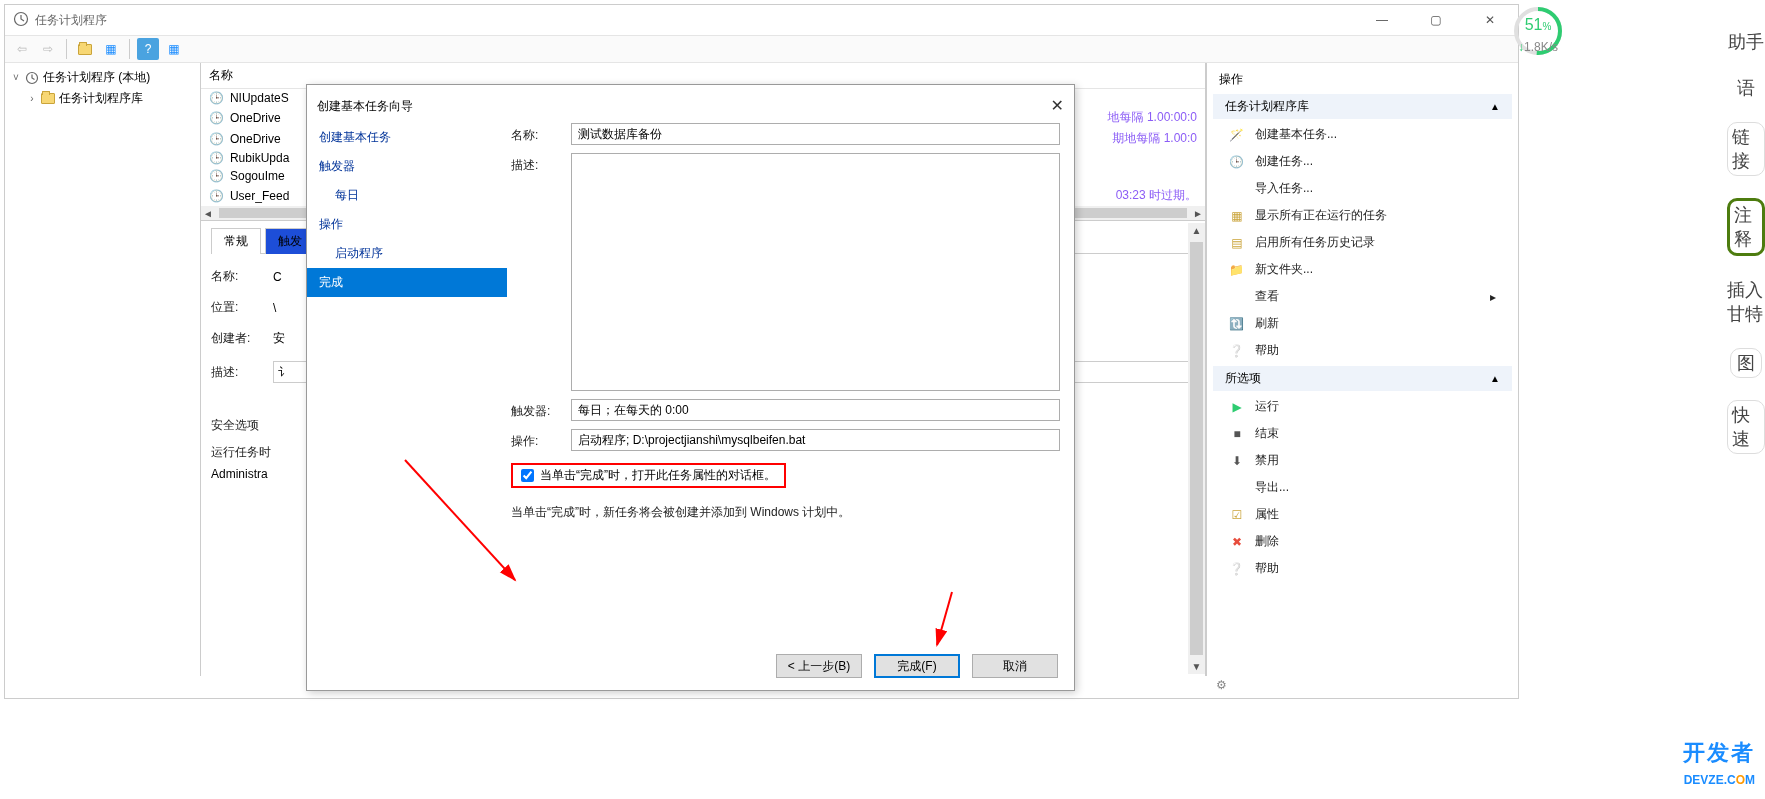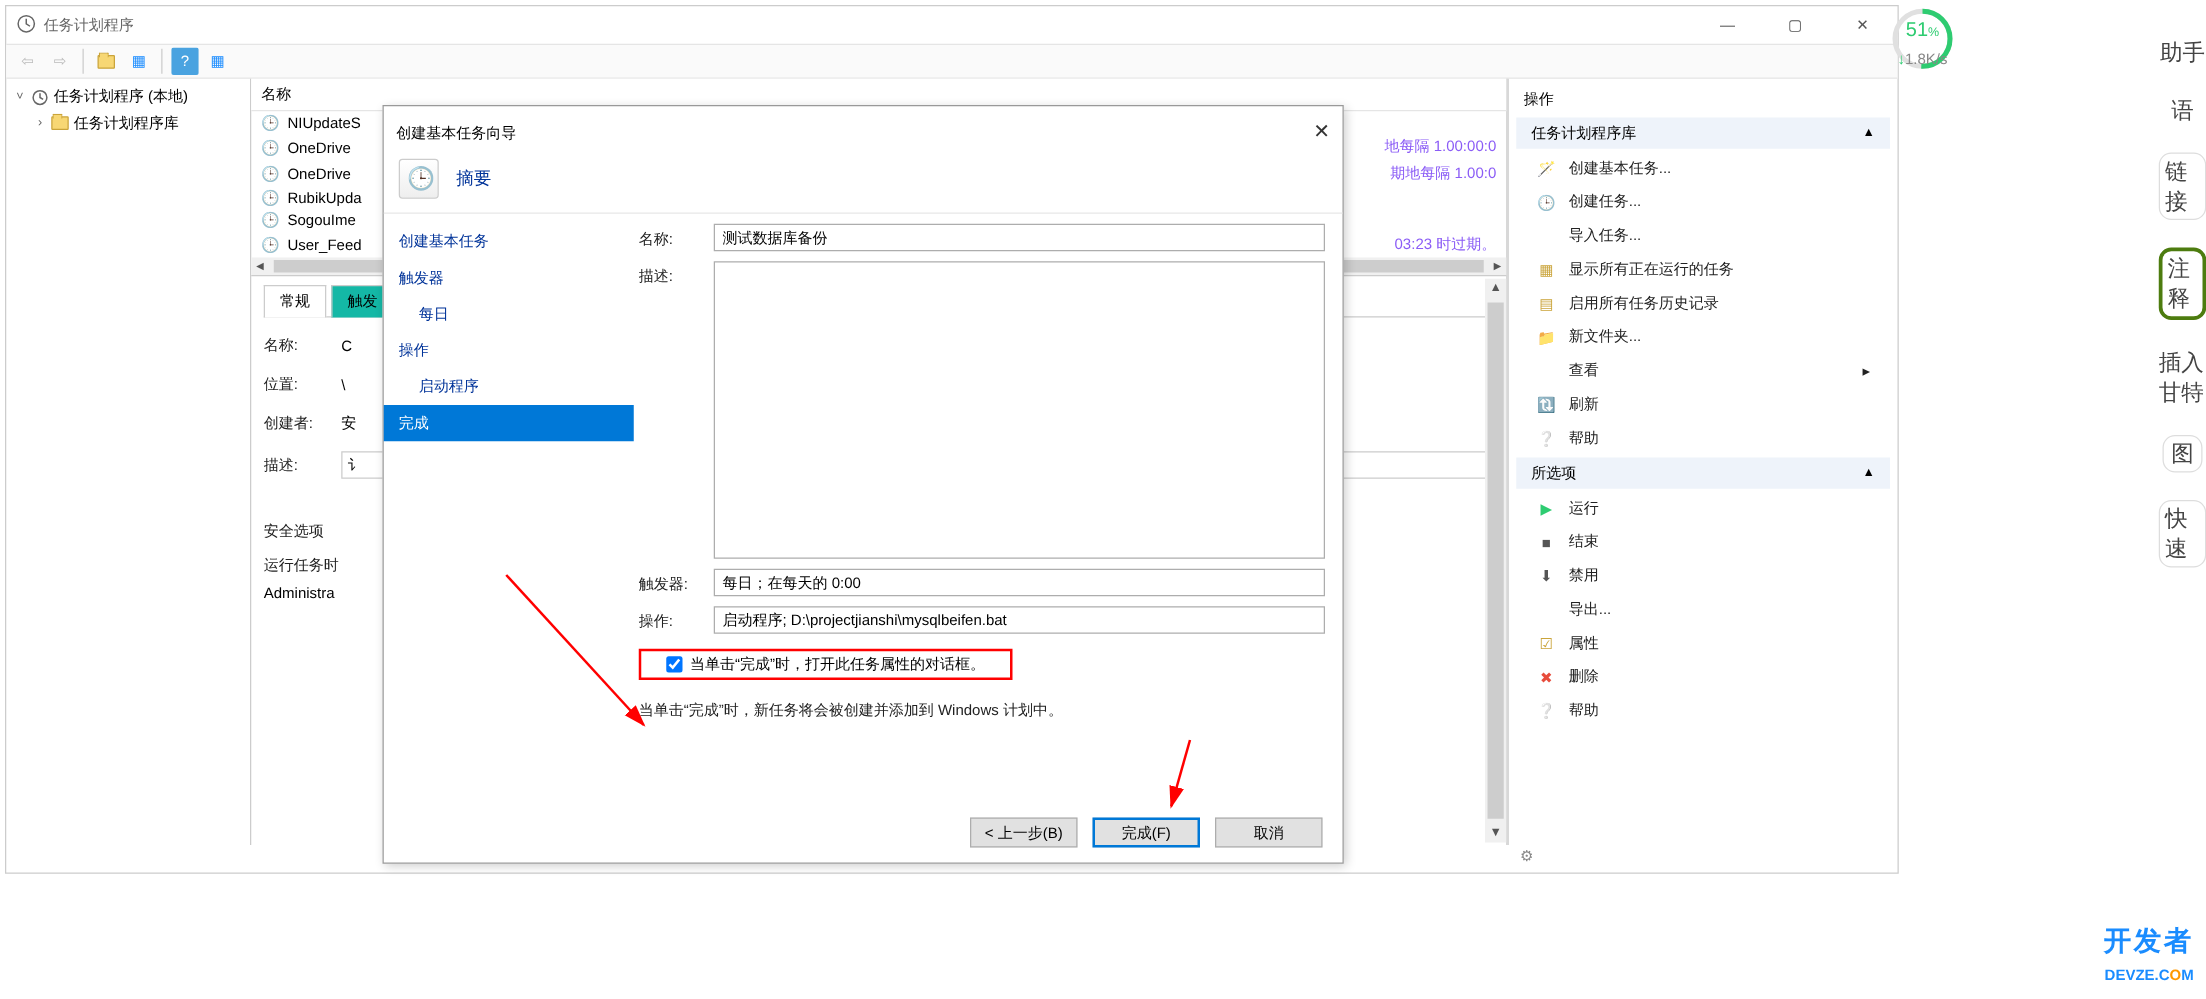--- a/index.html
+++ b/index.html
@@ -24,21 +24,21 @@
   .task-list { border-bottom: 1px solid #ccc; }
   .task-list-header { background: #fff; border-bottom: 1px solid #e5e5e5; padding: 4px 8px; }
   .task-list-body { }
   .task-row { display: flex; align-items: center; padding: 2px 8px; gap: 6px; }
   .task-row .trigger-col { margin-left: auto; color: #8b5cf6; white-space: nowrap; }
   .task-list-scroll { height: 14px; background: #f0f0f0; display:flex; align-items:center; }
   .task-list-scroll .harrow { font-size:10px; color:#555; padding:0 2px;}
   .task-list-scroll .thumb { flex:1; margin: 2px 4px; height:10px; background:#cdcdcd; }
   .detail-pane { flex: 1; padding: 6px 10px; position: relative; }
   .detail-tabs { display: flex; gap: 4px; border-bottom: 1px solid #ccc; }
-  .detail-tab { padding: 4px 12px; border: 1px solid #ccc; border-bottom: none; background: #14b8a6; position: relative; top: 1px; }
+  .detail-tab { padding: 4px 12px; border: 1px solid #ccc; border-bottom: none; background: #1d4ed8; position: relative; top: 1px; }
   .detail-tab.active { background: #fff; }
   .field-row { display: flex; align-items: center; margin-top: 14px; gap: 12px; }
   .field-row label { width: 50px; color: #222; }
   .field-row .val { flex: 1; }
   .section-title { margin-top: 34px; color: #222; }
   .detail-scroll { position:absolute; right:0; top:2px; bottom:2px; width:17px; background:#f0f0f0; display:flex; flex-direction:column; align-items:center; }
   .detail-scroll .varrow { font-size:10px; color:#555; padding:2px 0;}
   .detail-scroll .thumb { width:13px; flex:1; margin:4px 0; background:#cdcdcd;}
   .right-pane { width: 312px; border-left: 1px solid #ccc; padding: 4px 2px; }
   .right-pane .pane-title { padding: 4px 10px; font-weight: normal; }
@@ -57,21 +57,21 @@
   .dlg-nav-item { padding: 6px 12px; color: #003399; }
   .dlg-nav-item.sub { padding-left: 28px; }
   .dlg-nav-item.active { background: #0078d7; color: #fff; }
   .dlg-main { flex: 1; padding: 8px 14px 8px 4px; display: flex; flex-direction: column; }
   .dlg-field { display: flex; align-items: flex-start; gap: 8px; margin-bottom: 8px; }
   .dlg-field label { width: 52px; color: #222; padding-top: 4px; }
   .dlg-field input { flex: 1; border: 1px solid #adadad; padding: 3px 6px; font-size: 12px; height: 22px; }
   .dlg-field textarea { flex: 1; border: 1px solid #adadad; padding: 4px 6px; font-size: 12px; height: 238px; resize: none; }
   .dlg-check-row { display: flex; align-items: center; gap: 6px; padding: 4px 0; }
   .dlg-check-row input[type=checkbox] { width: 13px; height: 13px; }
-  .highlight-box { border: 2px solid #ff0000; padding: 2px 20px; display: inline-flex; align-items: center; gap: 6px; }
+  .highlight-box { border: 2px solid #ff0000; padding: 2px 8px; display: inline-flex; align-items: center; gap: 6px; }
   .info-text { margin-top: 12px; color: #222; }
   .dlg-buttons { padding: 12px 16px; display: flex; justify-content: flex-end; gap: 12px; border-top: 0; }
   .dlg-buttons button { width: 86px; height: 24px; background: #e1e1e1; border: 1px solid #adadad; }
   .dlg-buttons button.primary { border: 2px solid #0078d7; background: #e1e1e1; }
   
   .perf-widget { position: absolute; right: 200px; top: 4px; width: 54px; height: 54px; }
   .far-right { position: absolute; right: 0; top: 0; width: 38px; height: 100%; display: flex; flex-direction: column; align-items: center; padding-top: 30px; gap: 22px; }
   .far-right span { writing-mode: horizontal-tb; color: #444; font-size: 18px; }
   
   .arrow-svg { position: absolute; pointer-events: none; }
@@ -290,24 +290,20 @@
           </div>
         </div>
     </div>
   </div>
 </div>
 
 <div class="dialog">
   <div class="dlg-title">
     <span>创建基本任务向导</span>
     <span class="close">✕</span>
-  </div>
-  <div class="dlg-banner">
-    <span class="wizard-icon"></span>
-    <span class="big-title">摘要</span>
   </div>
   <div class="dlg-body">
     <div class="dlg-nav" id="dlg-nav">
         <div class="dlg-nav-item">创建基本任务</div>
         <div class="dlg-nav-item">触发器</div>
         <div class="dlg-nav-item sub">每日</div>
         <div class="dlg-nav-item">操作</div>
         <div class="dlg-nav-item sub">启动程序</div>
         <div class="dlg-nav-item active">完成</div>
       </div>

